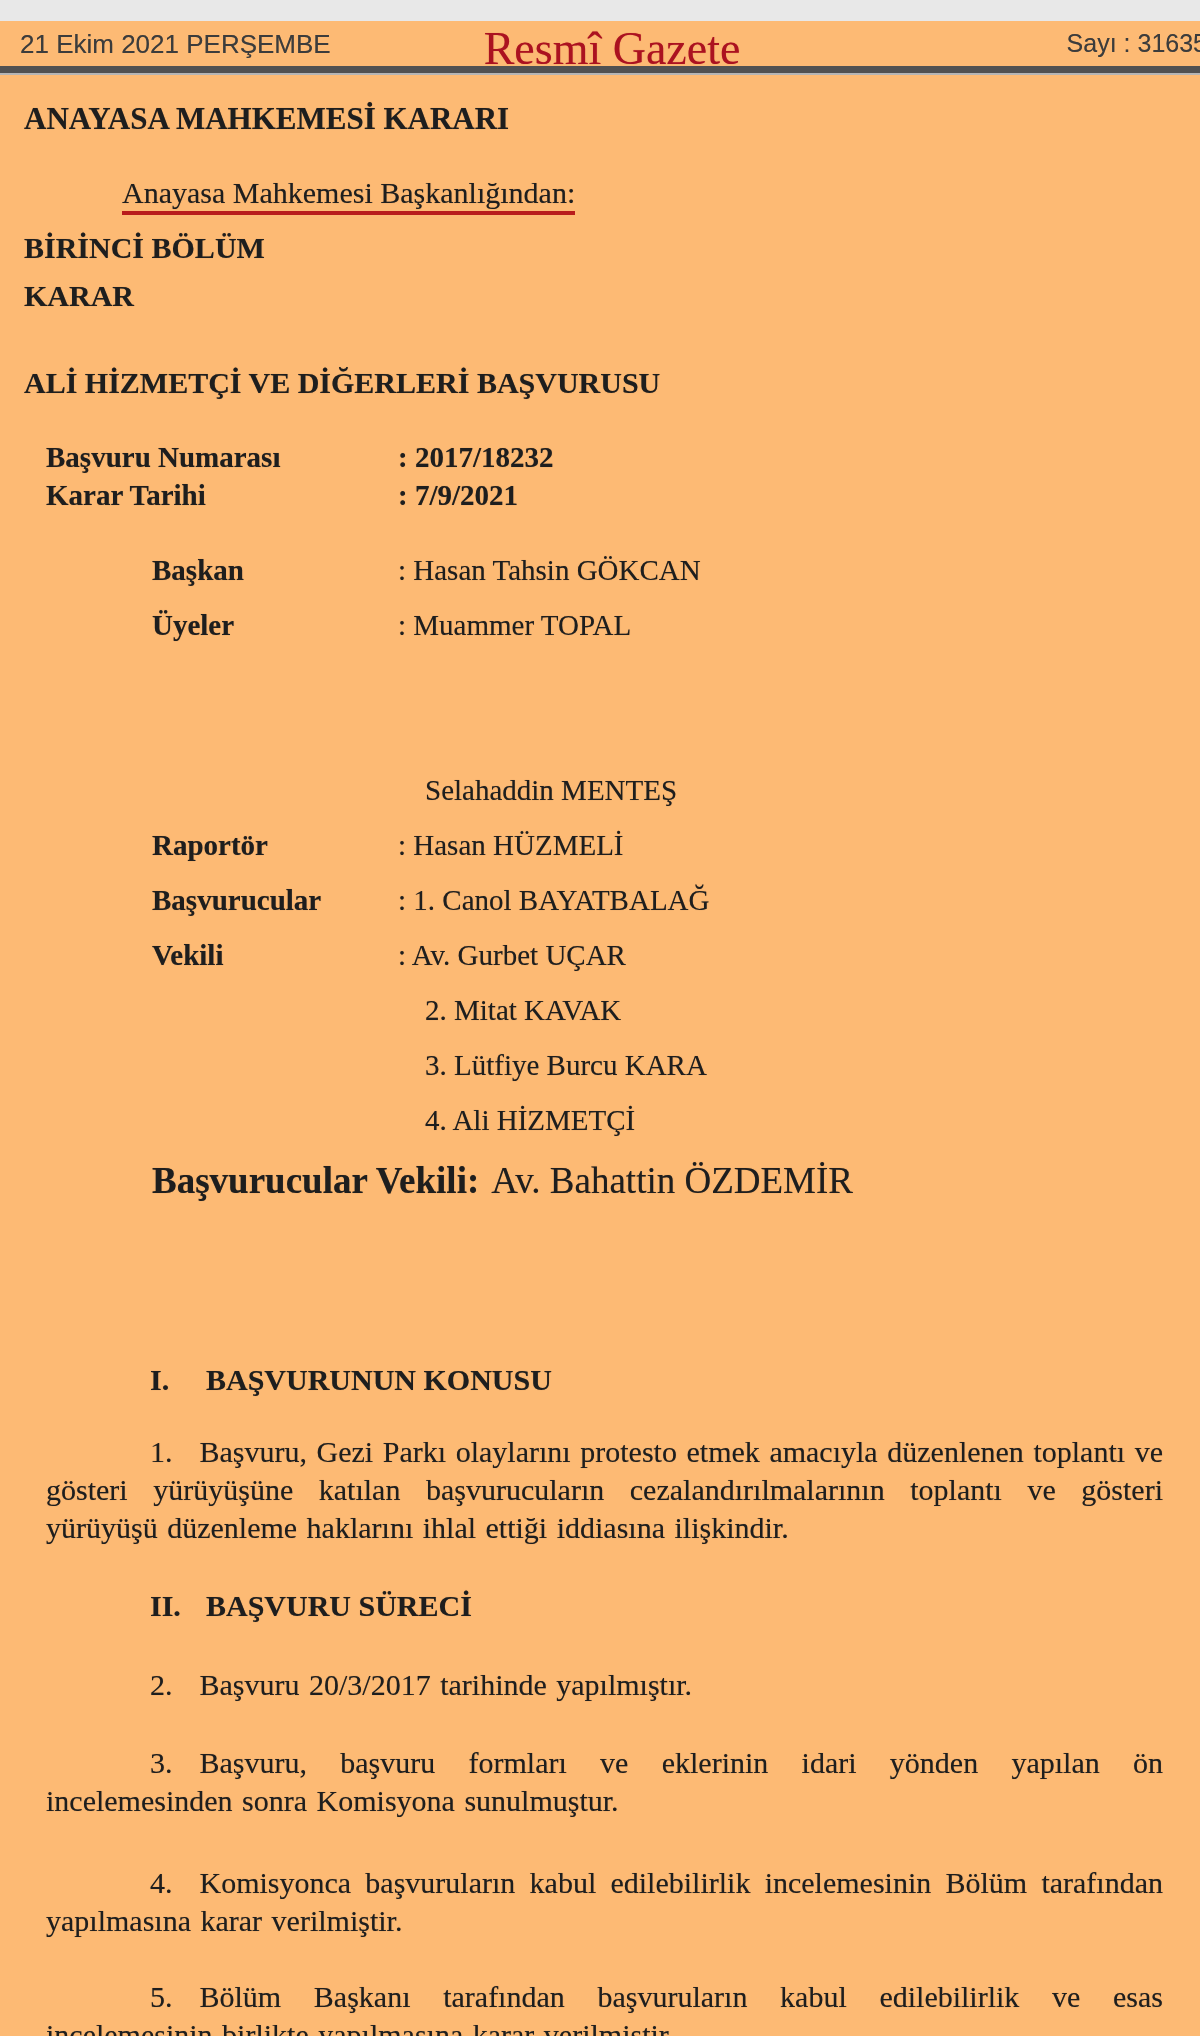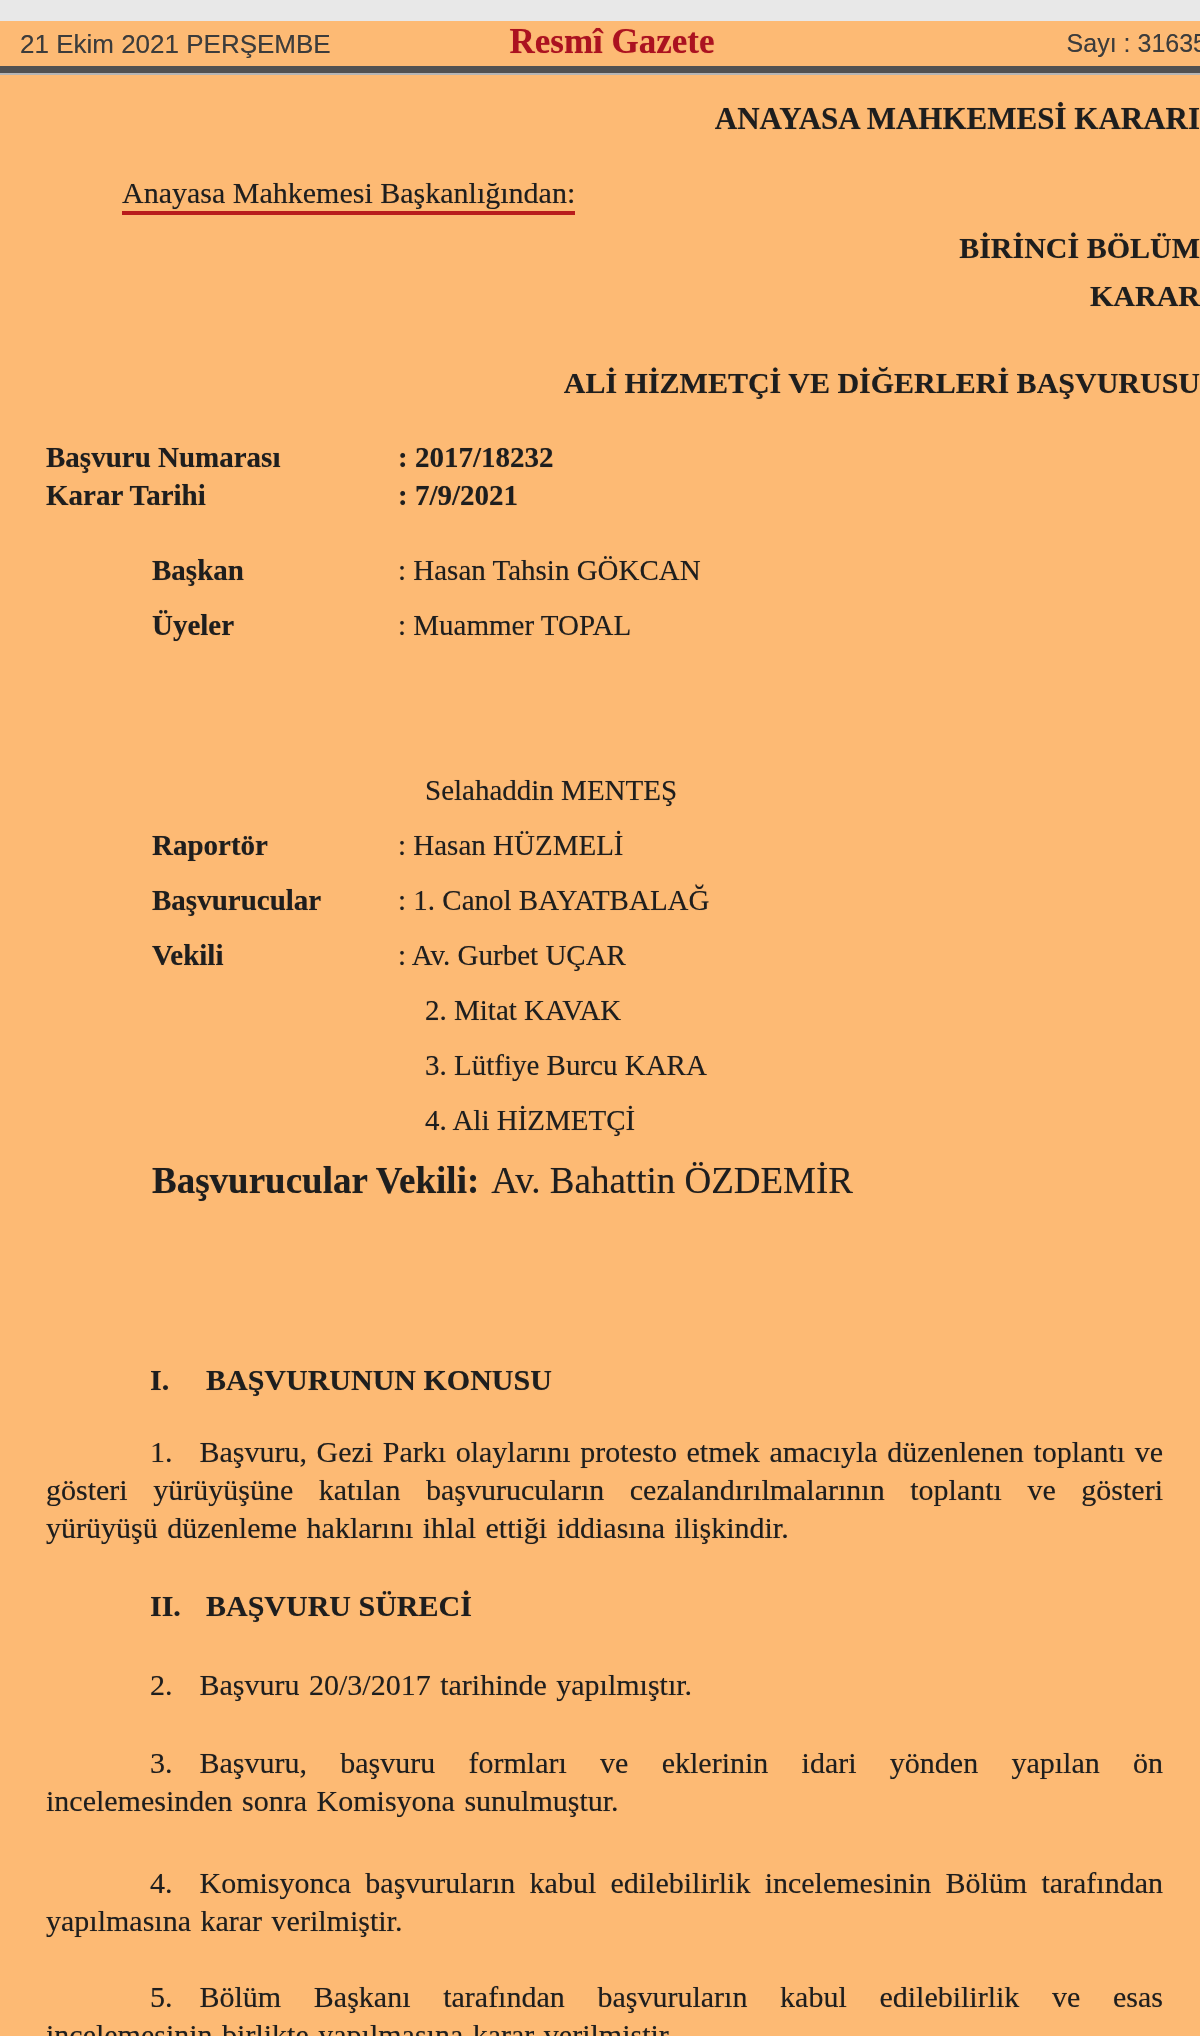--- a/index.html
+++ b/index.html
@@ -12,34 +12,34 @@
     margin-top:21px;
   }
   
   .hdr-date {
     position:absolute; left:20px; top:8px;
     font-family:"Liberation Sans","DejaVu Sans",sans-serif;
     font-size:26px; color:#3c3c3c; text-shadow:0 0 0.6px rgba(60,60,60,0.45);
   }
   .hdr-title {
     position:absolute; left:24px; width:1176px; top:1px; text-align:center;
-    font-size:35px; font-weight:bold; color:#ab1220;
+    font-size:46px; font-weight:normal; color:#ab1220;
     text-shadow:0 0 0.8px rgba(171,18,32,0.5);
   }
   .hdr-issue {
     position:absolute; right:-7px; top:8px;
     font-family:"Liberation Sans","DejaVu Sans",sans-serif;
     font-size:25px; color:#3c3c3c; text-shadow:0 0 0.6px rgba(60,60,60,0.45);
   }
   .hdr-rule {
     position:absolute; left:0; top:45px; width:1200px; height:7px;
     background:#515151; border-bottom:2px solid #b5b5b5;
   }
   
-  .c { position:absolute; left:24px; width:1176px; text-align:right; margin:0; }
+  .c { position:absolute; left:24px; width:1176px; text-align:left; margin:0; }
   .h-decision  { top:80px;  font-size:31px; font-weight:bold; }
   .h-part      { top:210px; font-size:30px; font-weight:bold; }
   .h-karar     { top:258px; font-size:30px; font-weight:bold; }
   .h-case      { top:345px; font-size:30px; font-weight:bold; }
   .fromline {
     position:absolute; left:122px; top:155px; margin:0;
     font-size:30px; font-weight:normal;
   }
   .fromline span { border-bottom:4px solid #b91c1c; padding-bottom:2px; }
   

